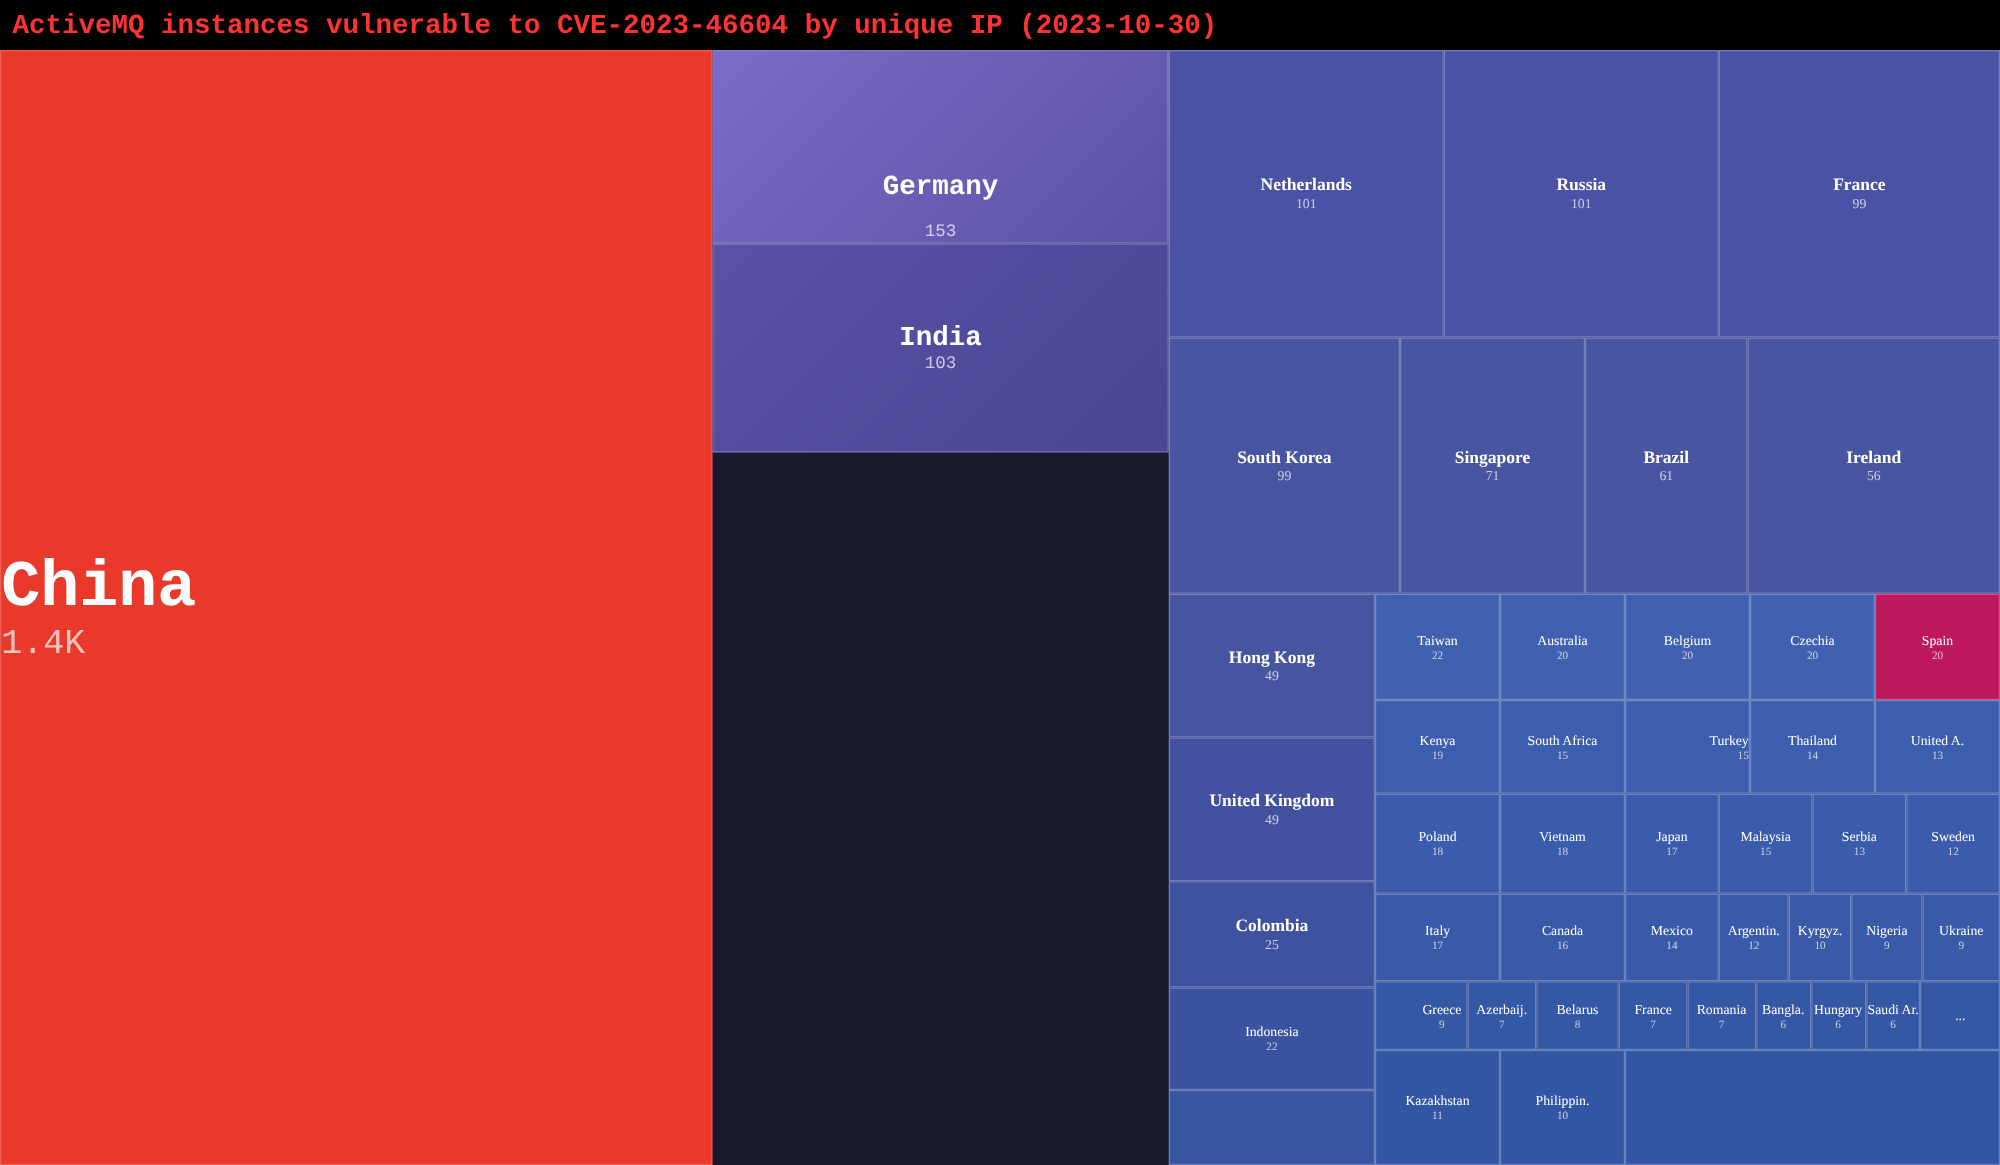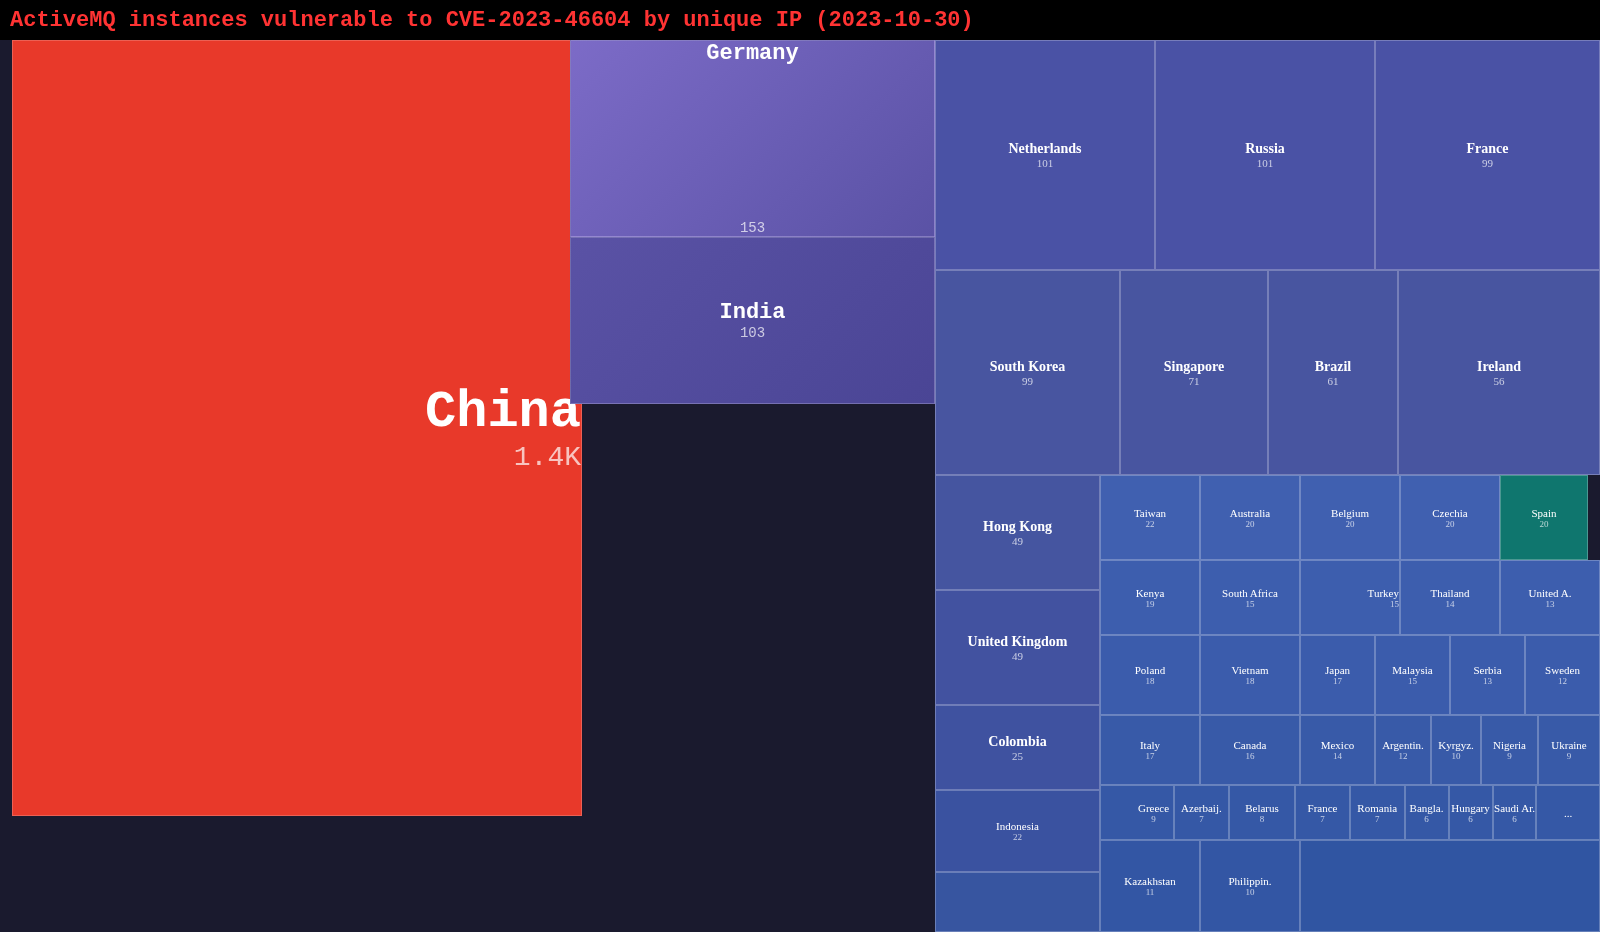--- a/index.html
+++ b/index.html
@@ -34,29 +34,29 @@
       left: 0;
       width: 1600px;
       height: 892px;
       display: flex;
     }
 
     
     .block-china {
       position: absolute;
       top: 0;
-      left: 12px;
+      left: 0;
       width: 570px;
-      height: 776px;
+      height: 892px;
       background: #e8392a;
       border: 1px solid rgba(255,255,255,0.2);
       display: flex;
       flex-direction: column;
       justify-content: center;
-      align-items: flex-end;
+      align-items: flex-start;
       color: white;
     }
 
     
     .right-side {
       position: absolute;
       top: 0;
       left: 570px;
       width: 1030px;
       height: 892px;
@@ -78,26 +78,26 @@
       border: 1px solid rgba(255,255,255,0.2);
       display: flex;
       flex-direction: column;
       justify-content: center;
       align-items: center;
       color: white;
     }
 
     .block-germany {
       width: 365px;
-      height: 197px;
+      height: 155px;
       background: linear-gradient(135deg, #7c6bc7 0%, #5a52a5 100%);
       border: 1px solid rgba(255,255,255,0.2);
       display: flex;
       flex-direction: column;
-      justify-content: space-between;
+      justify-content: flex-end;
       align-items: center;
       color: white;
       gap: 16px;
     }
 
     .block-india {
       width: 365px;
       height: 167px;
       background: linear-gradient(135deg, #5a52a5 0%, #4a4595 100%);
       border: 1px solid rgba(255,255,255,0.2);
@@ -296,21 +296,21 @@
               <div class="block-val block-val-xxs">20</div>
             </div>
             <div class="block" style="width:100px; height:85px; background:#4060b0;">
               <div class="block-name-xxs">Belgium</div>
               <div class="block-val block-val-xxs">20</div>
             </div>
             <div class="block" style="width:100px; height:85px; background:#4060b0;">
               <div class="block-name-xxs">Czechia</div>
               <div class="block-val block-val-xxs">20</div>
             </div>
-            <div class="block" style="width:88px; height:85px; background:#0f766e;">
+            <div class="block" style="width:100px; height:85px; background:#be185d;">
               <div class="block-name-xxs">Spain</div>
               <div class="block-val block-val-xxs">20</div>
             </div>
           </div>
 
           <div style="display:flex; height:75px;">
             <div class="block" style="width:100px; height:75px; background:#3d5eae;">
               <div class="block-name-xxs">Kenya</div>
               <div class="block-val block-val-xxs">19</div>
             </div>

